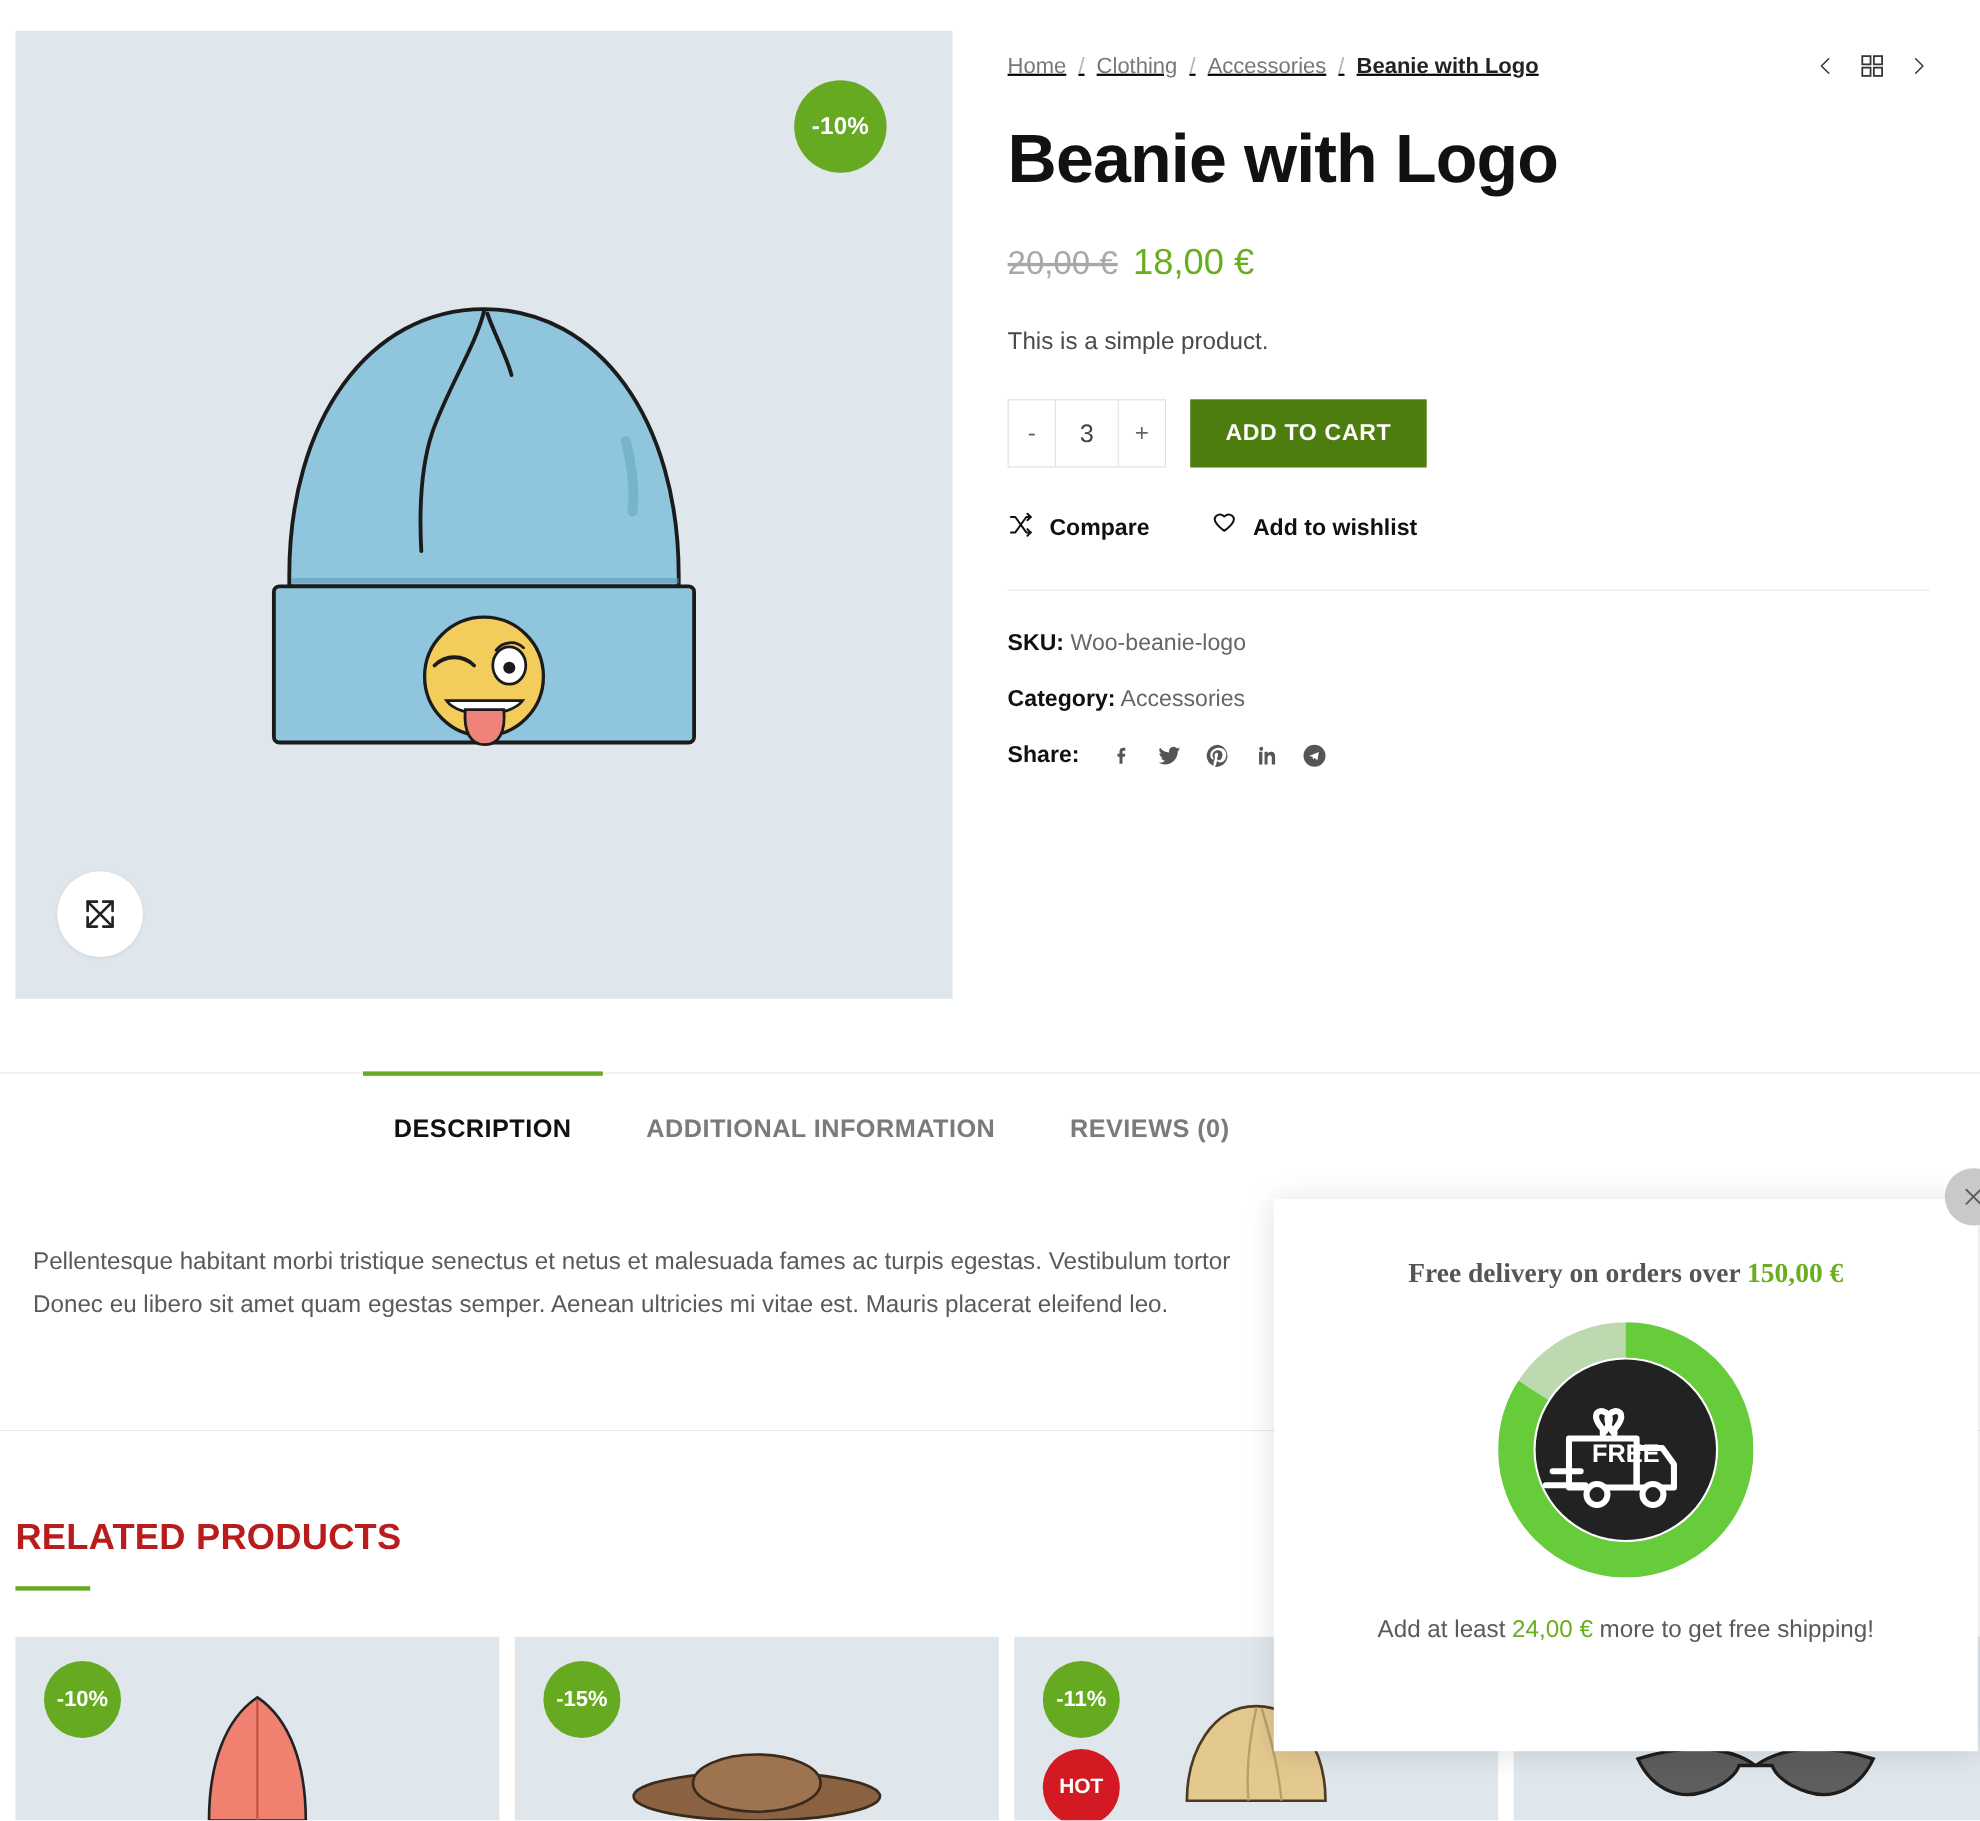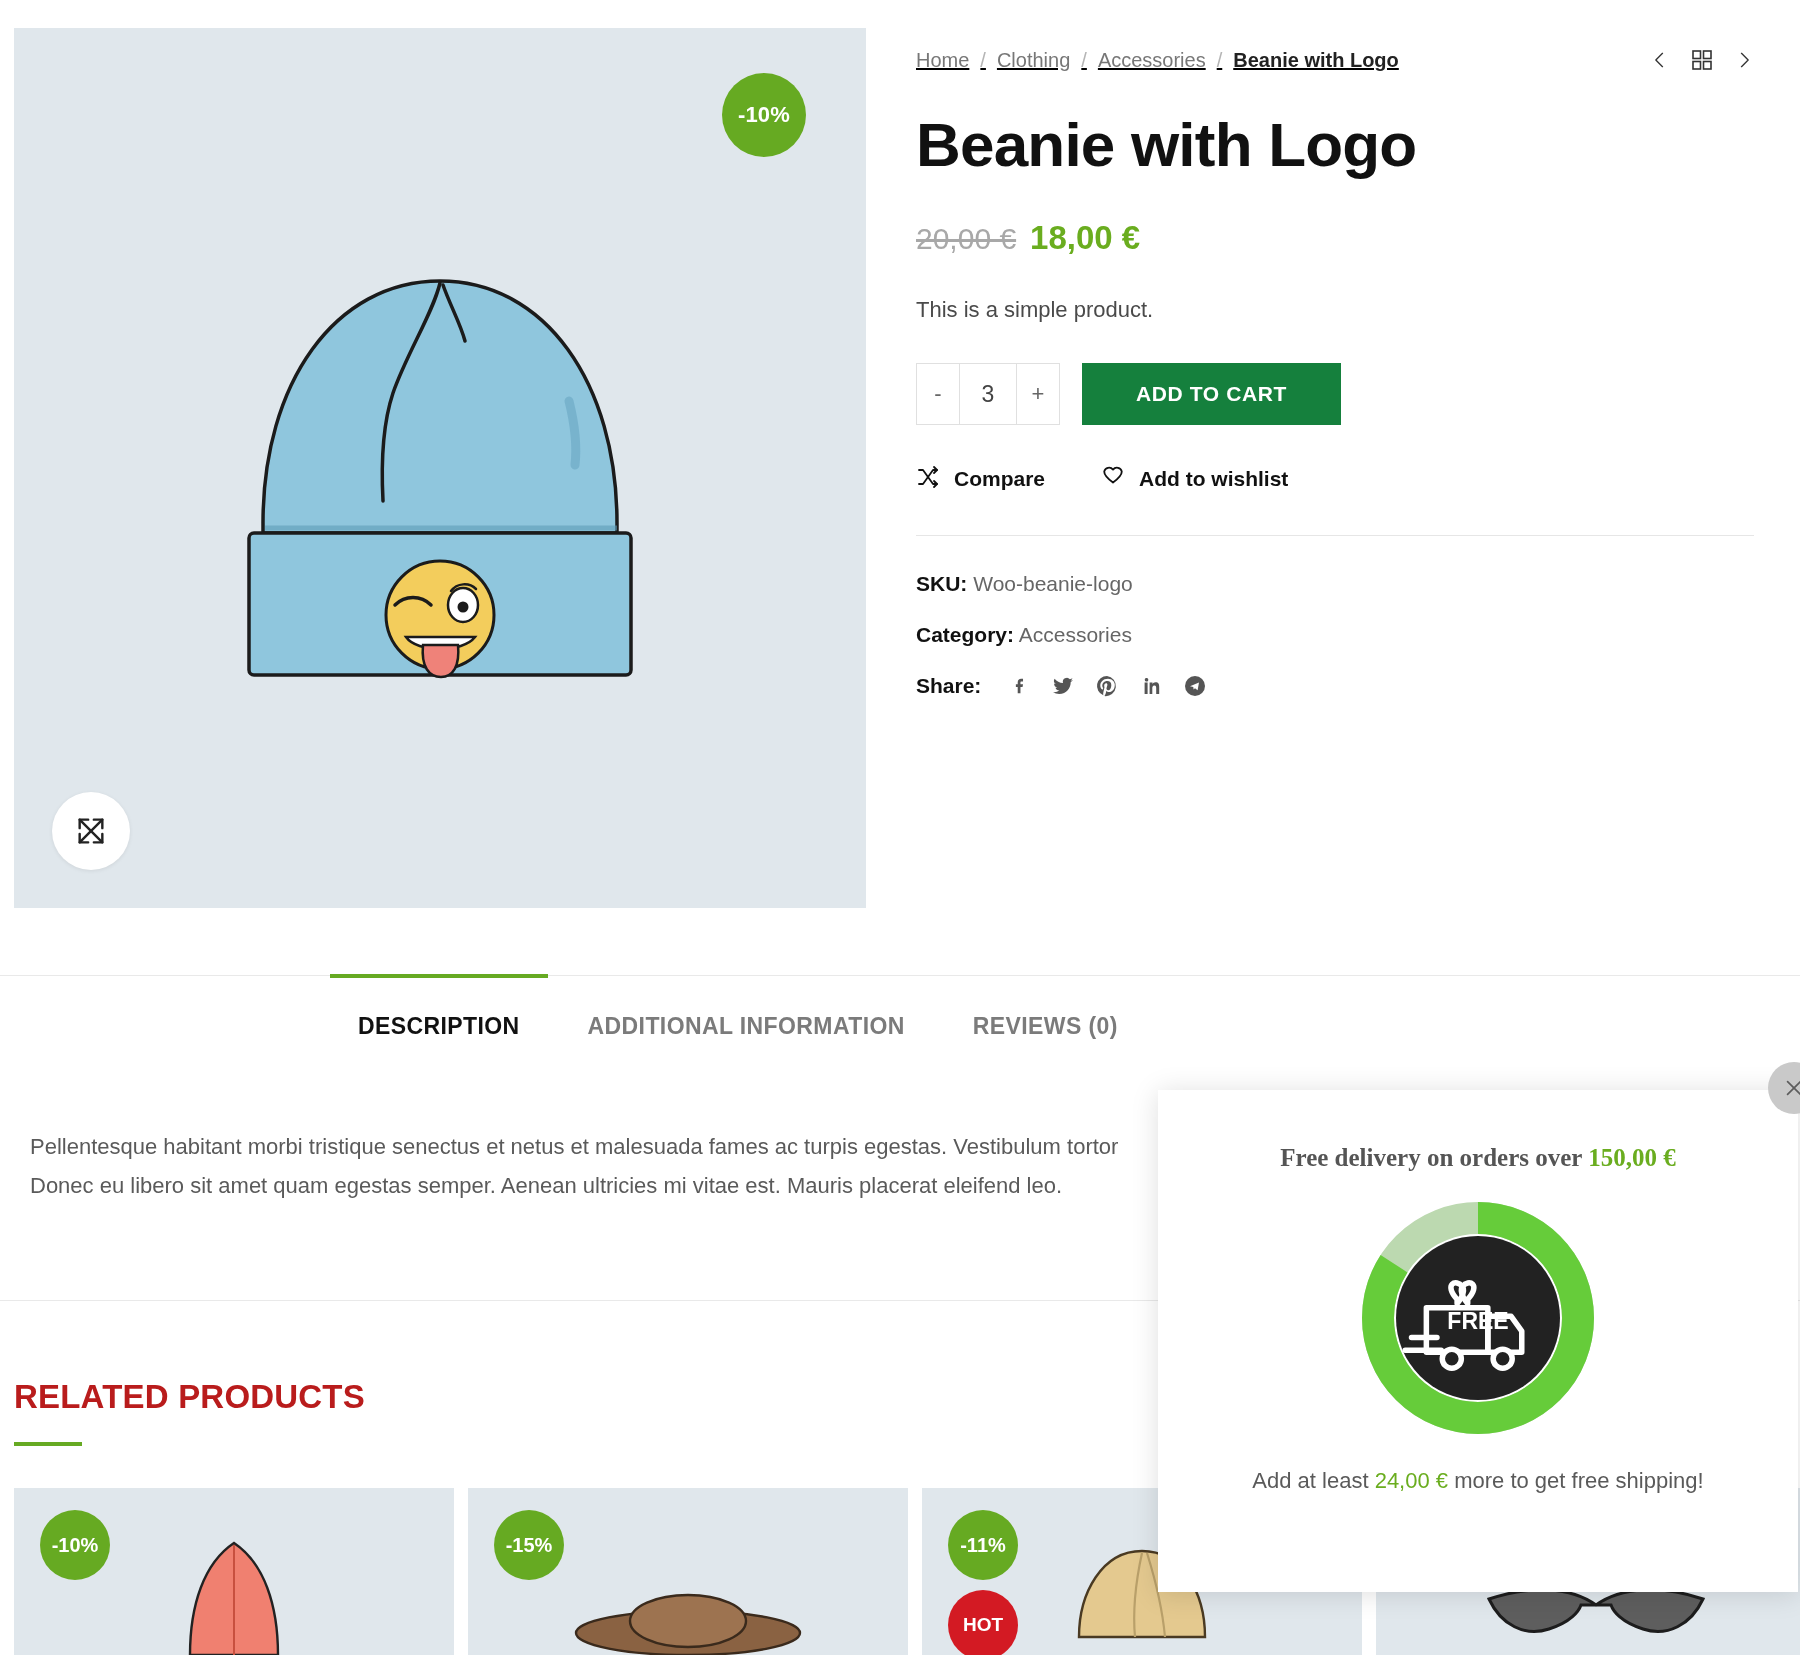--- a/index.html
+++ b/index.html
@@ -49,41 +49,41 @@
   .breadcrumb .current { color: #222; font-weight: 700; }
   .nav-icons { display: flex; align-items: center; gap: 20px; color: #333; }
   .nav-icons span { cursor: pointer; display: flex; align-items: center; }
 
   h1.product-title {
     font-size: 62px; font-weight: 700; color: #111;
     letter-spacing: -.8px; margin-top: 40px; line-height: 1.05;
   }
   .price-row { margin-top: 42px; display: flex; align-items: baseline; gap: 14px; }
   .price-old { font-size: 30px; color: #a8a8a8; text-decoration: line-through; }
-  .price-new { font-size: 33px; color: #6aad1f; font-weight: 700; }
+  .price-new { font-size: 33px; color: #6aad1f; font-weight: 400; }
   .short-desc { margin-top: 40px; font-size: 22px; color: #4a4a4a; }
 
   .cart-row { margin-top: 40px; display: flex; align-items: stretch; gap: 22px; }
   .qty {
     display: flex; align-items: stretch;
     border: 1px solid #e0e0e0; height: 62px; background: #fff;
   }
   .qty button {
     width: 42px; border: none; background: transparent;
     font-size: 22px; color: #666; cursor: pointer;
     font-family: "Liberation Sans", sans-serif;
   }
   .qty .qbox {
     width: 58px; border-left: 1px solid #e0e0e0; border-right: 1px solid #e0e0e0;
     display: flex; align-items: center; justify-content: center;
     font-size: 23px; color: #444;
   }
   .btn-cart {
-    background: #15803d; color: #fff; border: none;
-    padding: 0 54px; height: 62px;
+    background: #4d7c0f; color: #fff; border: none;
+    padding: 0 32px; height: 62px;
     font-size: 21px; font-weight: 700; letter-spacing: .6px;
     cursor: pointer; font-family: "Liberation Sans", sans-serif;
   }
 
   .actions { margin-top: 40px; display: flex; align-items: center; gap: 56px; }
   .action { display: flex; align-items: center; gap: 14px; cursor: pointer; }
   .action .lbl { font-size: 21px; font-weight: 700; color: #111; }
 
   .divider { margin-top: 42px; border-top: 1px solid #e6e6e6; width: 838px; }
 

